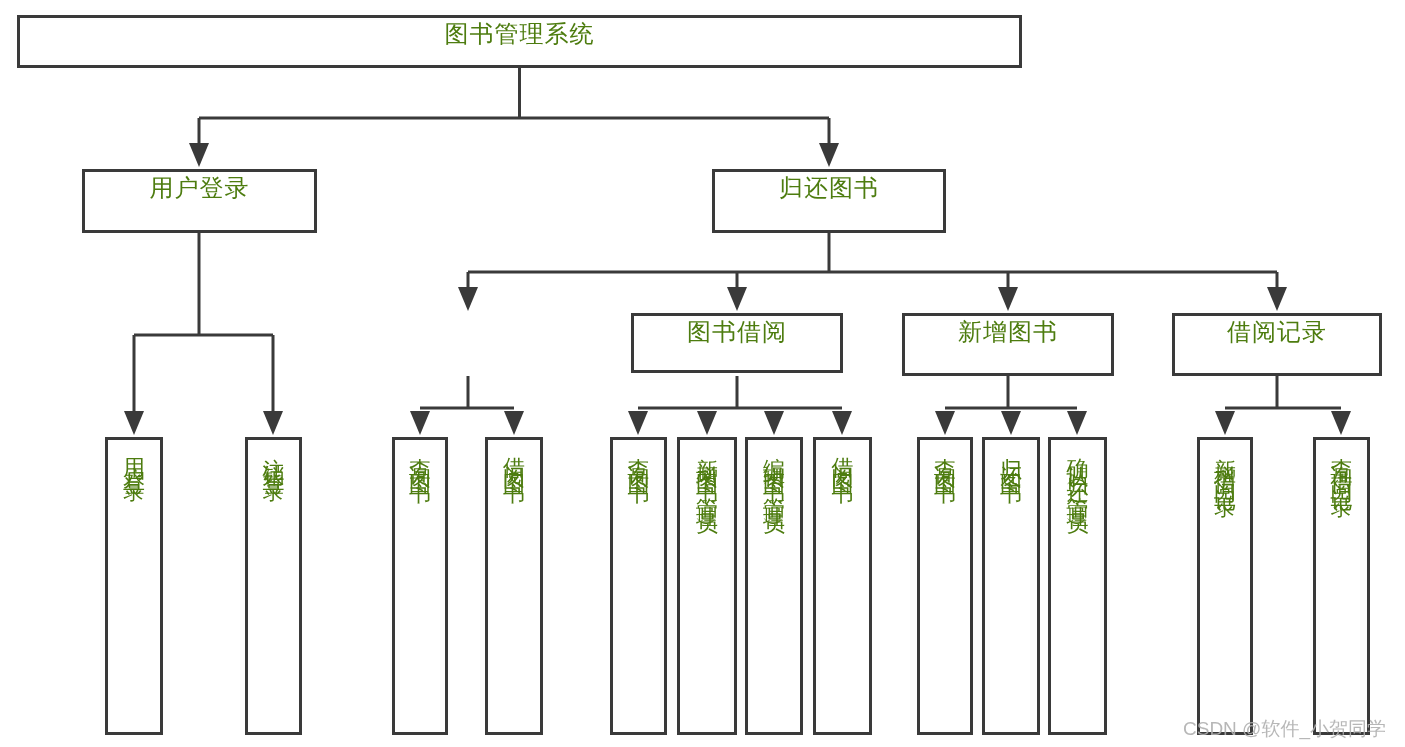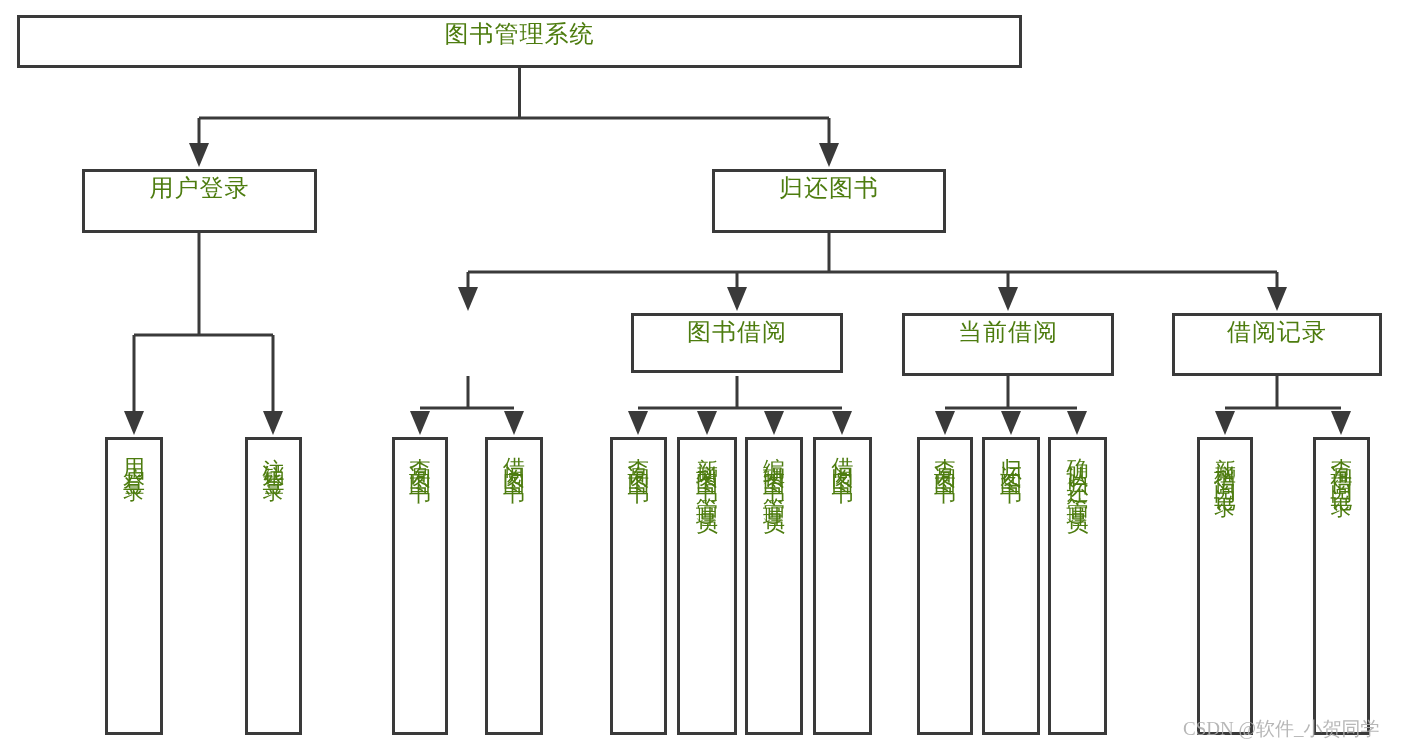--- a/index.html
+++ b/index.html
@@ -44,21 +44,20 @@
     white-space: nowrap;
   }
   .watermark {
     position: absolute;
     left: 1183px;
     top: 716px;
     font-size: 19px;
     color: rgba(175,175,175,0.9);
     white-space: nowrap;
     z-index: 3;
-    font-family: Liberation Serif, serif;
   }
 </style>
 </head>
 <body>
 
 <div class="stage">
 
   <svg class="wires" viewBox="0 0 1405 747" xmlns="http://www.w3.org/2000/svg">
 
     <path d="M519.5 68 V118 M199 118 H829 M199 118 V145 M829 118 V145
@@ -100,21 +99,21 @@
     <span class="lbl">用户登录</span>
   </div>
   <div class="node hbox" style="left:712px; top:169px; width:234px; height:64px">
     <span class="lbl">归还图书</span>
   </div>
 
   <div class="node hbox" style="left:631px; top:313px; width:212px; height:60px">
     <span class="lbl">图书借阅</span>
   </div>
   <div class="node hbox" style="left:902px; top:313px; width:212px; height:63px">
-    <span class="lbl">当前借阅</span>
+    <span class="lbl">新增图书</span>
   </div>
   <div class="node hbox" style="left:1172px; top:313px; width:210px; height:63px">
     <span class="lbl">借阅记录</span>
   </div>
 
   <div class="node vbox" style="left:105px; width:58px">
     <span class="vlbl">用户登录</span>
   </div>
   <div class="node vbox" style="left:245px; width:57px">
     <span class="vlbl">注销登录</span>

